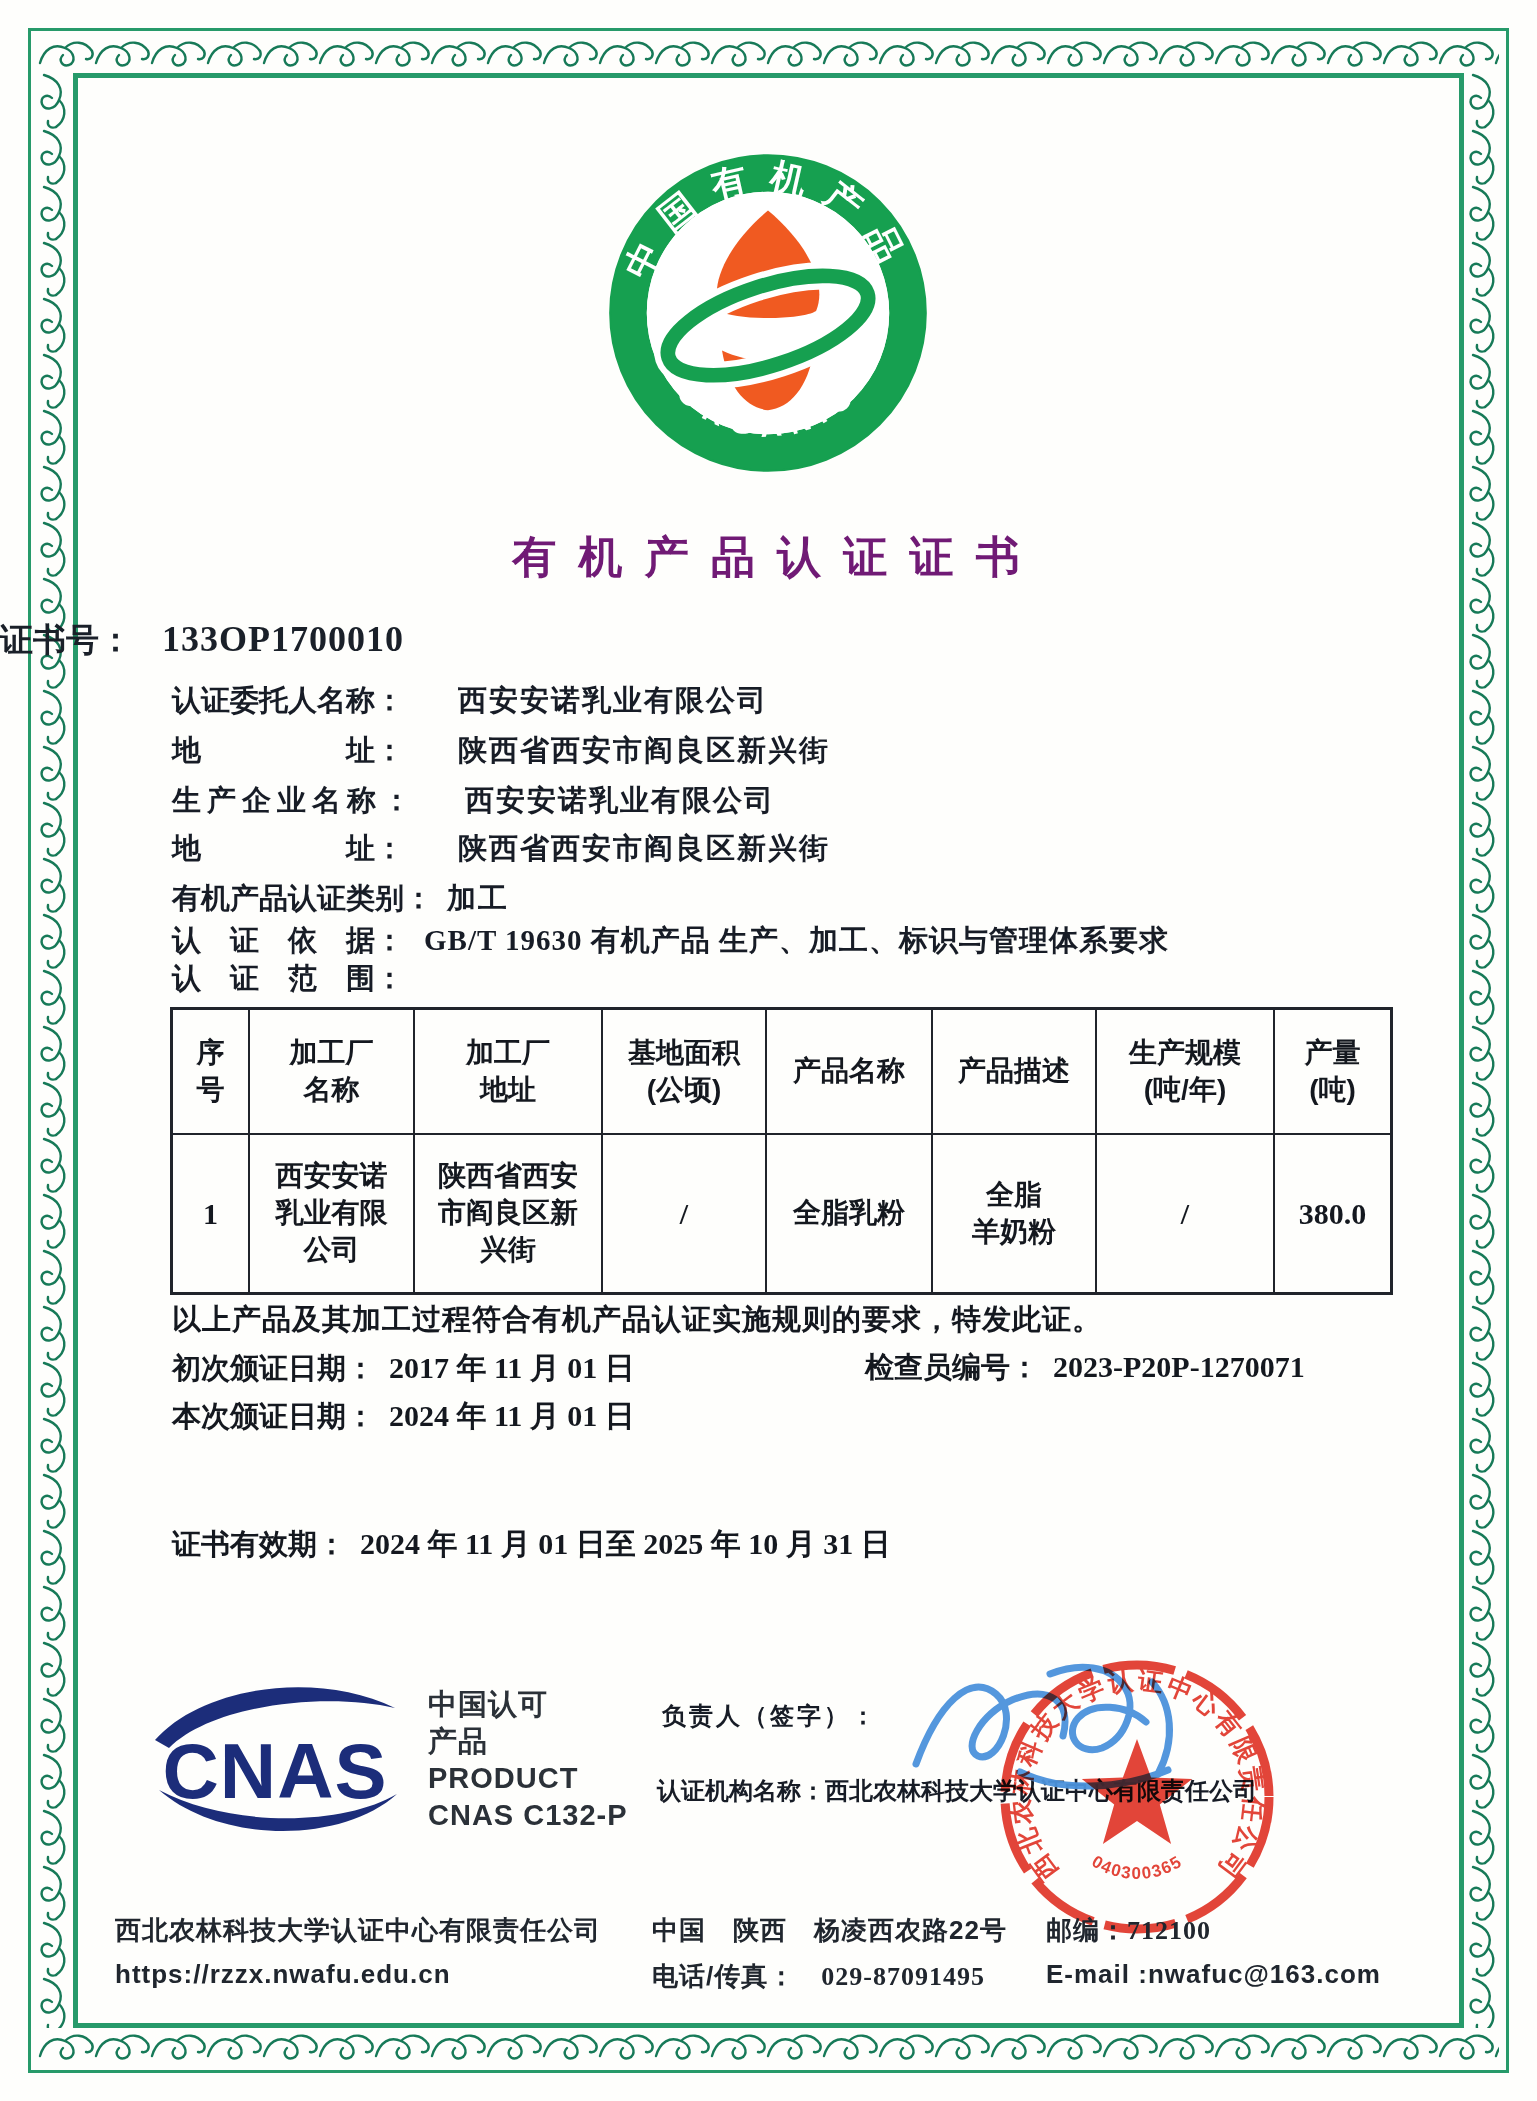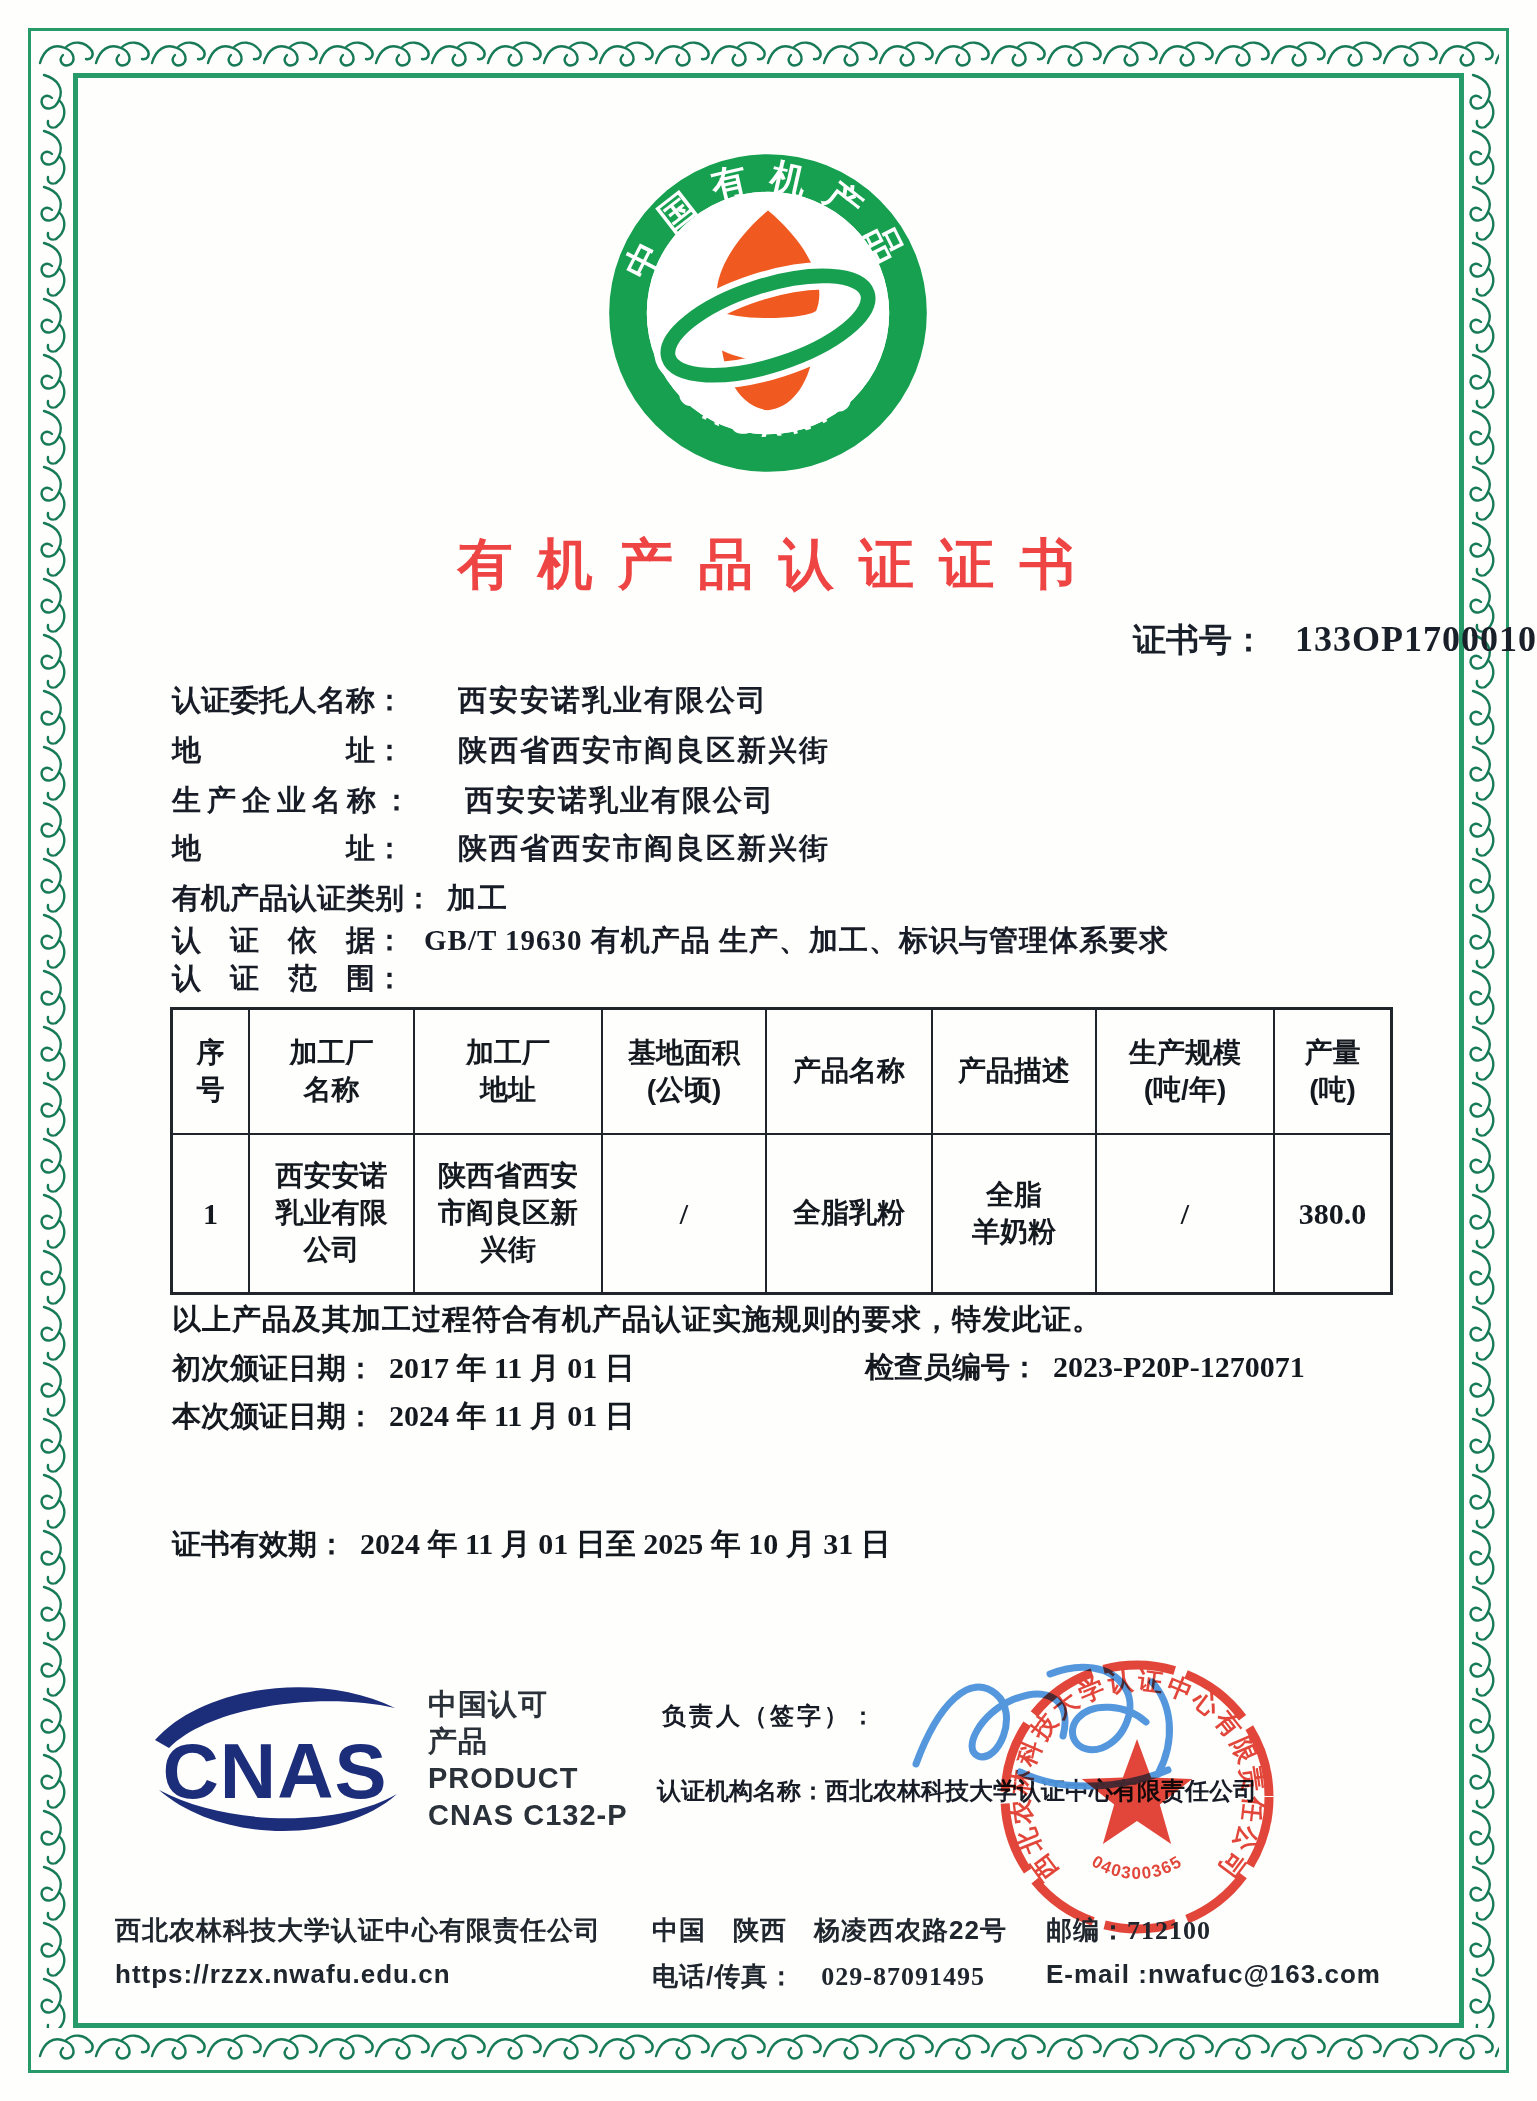--- a/index.html
+++ b/index.html
@@ -9,23 +9,23 @@
     overflow:hidden;margin:0 auto;
   }
   .abs{position:absolute;}
   
   .border-outer{position:absolute;inset:28px;border:3px solid #279a6a;pointer-events:none;}
   .border-inner{position:absolute;inset:73px;border:5px solid #279a6a;pointer-events:none;}
   svg.orn{position:absolute;}
   
   .title{
     position:absolute;top:528px;left:0;width:100%;text-align:center;
-    font-size:55px;font-weight:bold;letter-spacing:5px;color:#ef4444;
+    font-size:44px;font-weight:bold;letter-spacing:5px;color:#701a75;
   }
-  .certno{position:absolute;top:618px;left:0;width:100%;text-align:right;font-size:33px;font-weight:bold;color:#1a2029;}
+  .certno{position:absolute;top:618px;left:0;width:100%;text-align:left;font-size:33px;font-weight:bold;color:#1a2029;}
   .certno .num{font-family:"Liberation Serif","DejaVu Serif",serif;font-size:36px;margin-left:30px;letter-spacing:1px;}
   .serif{font-family:"Liberation Serif","DejaVu Serif",serif;}
   
   .field{position:absolute;left:172px;font-size:29px;font-weight:bold;white-space:nowrap;color:#171c26;}
   .field .flabel{display:inline-block;min-width:238px;}
   .field .sp6{letter-spacing:6px;}
   .field .fvalue{margin-left:48px;letter-spacing:2px;}
   .field .fvalue.mixed{font-family:"Liberation Serif","DejaVu Serif",serif;letter-spacing:1px;}
   
   .ctable{

